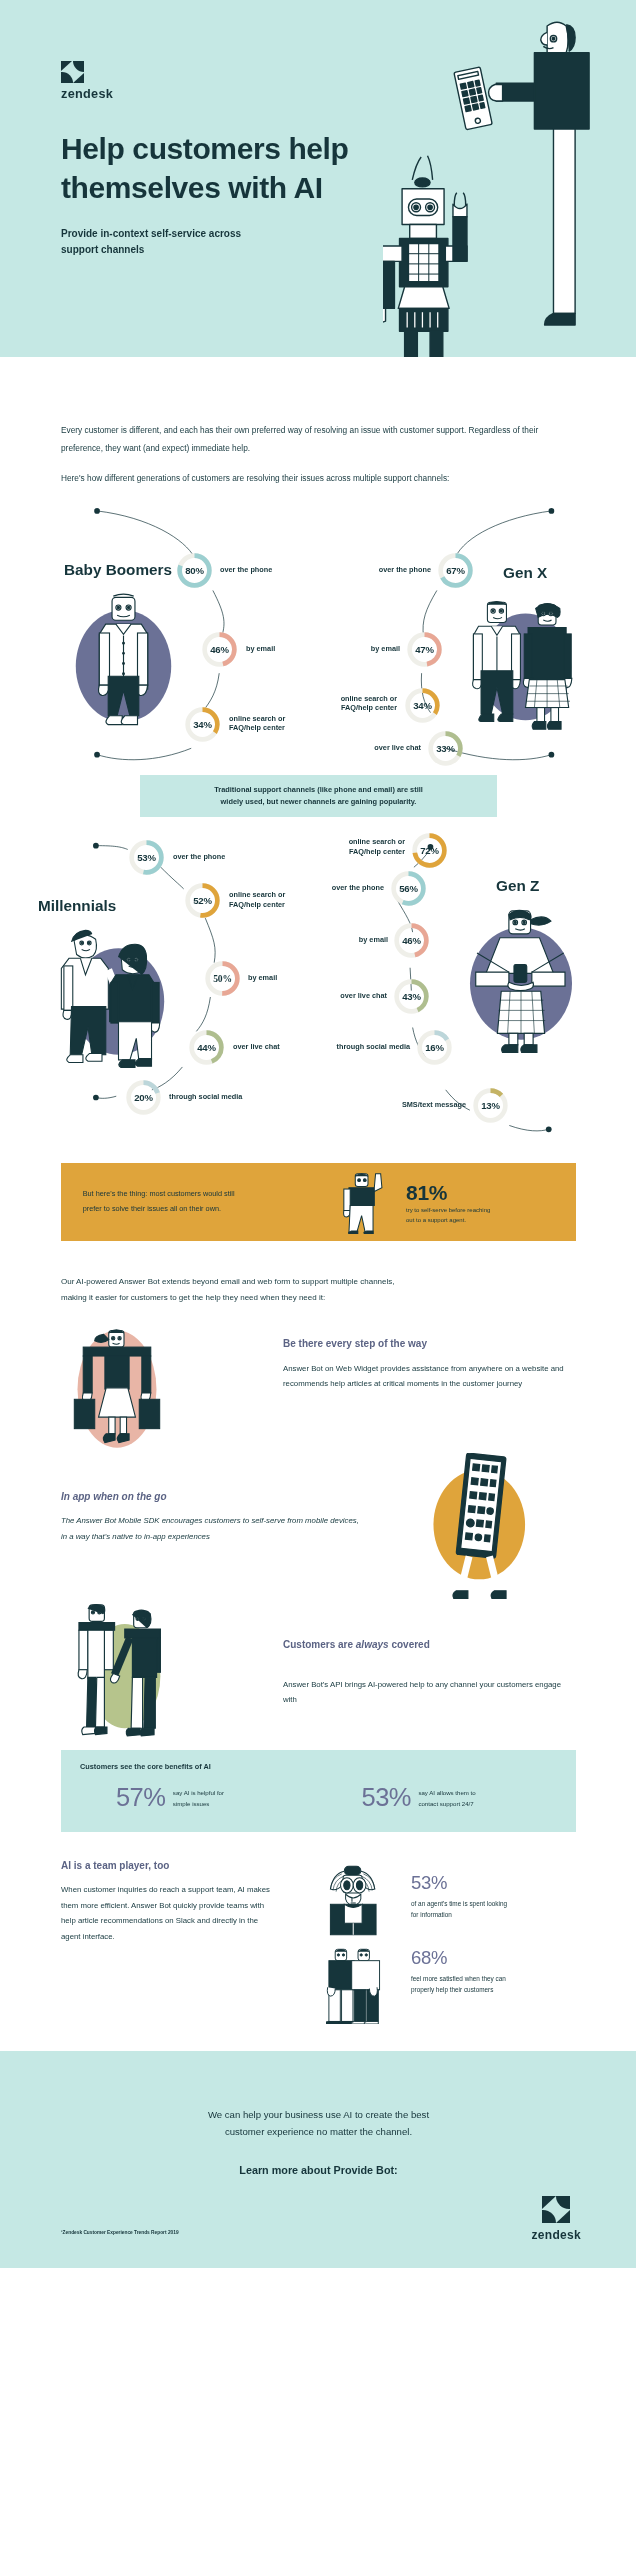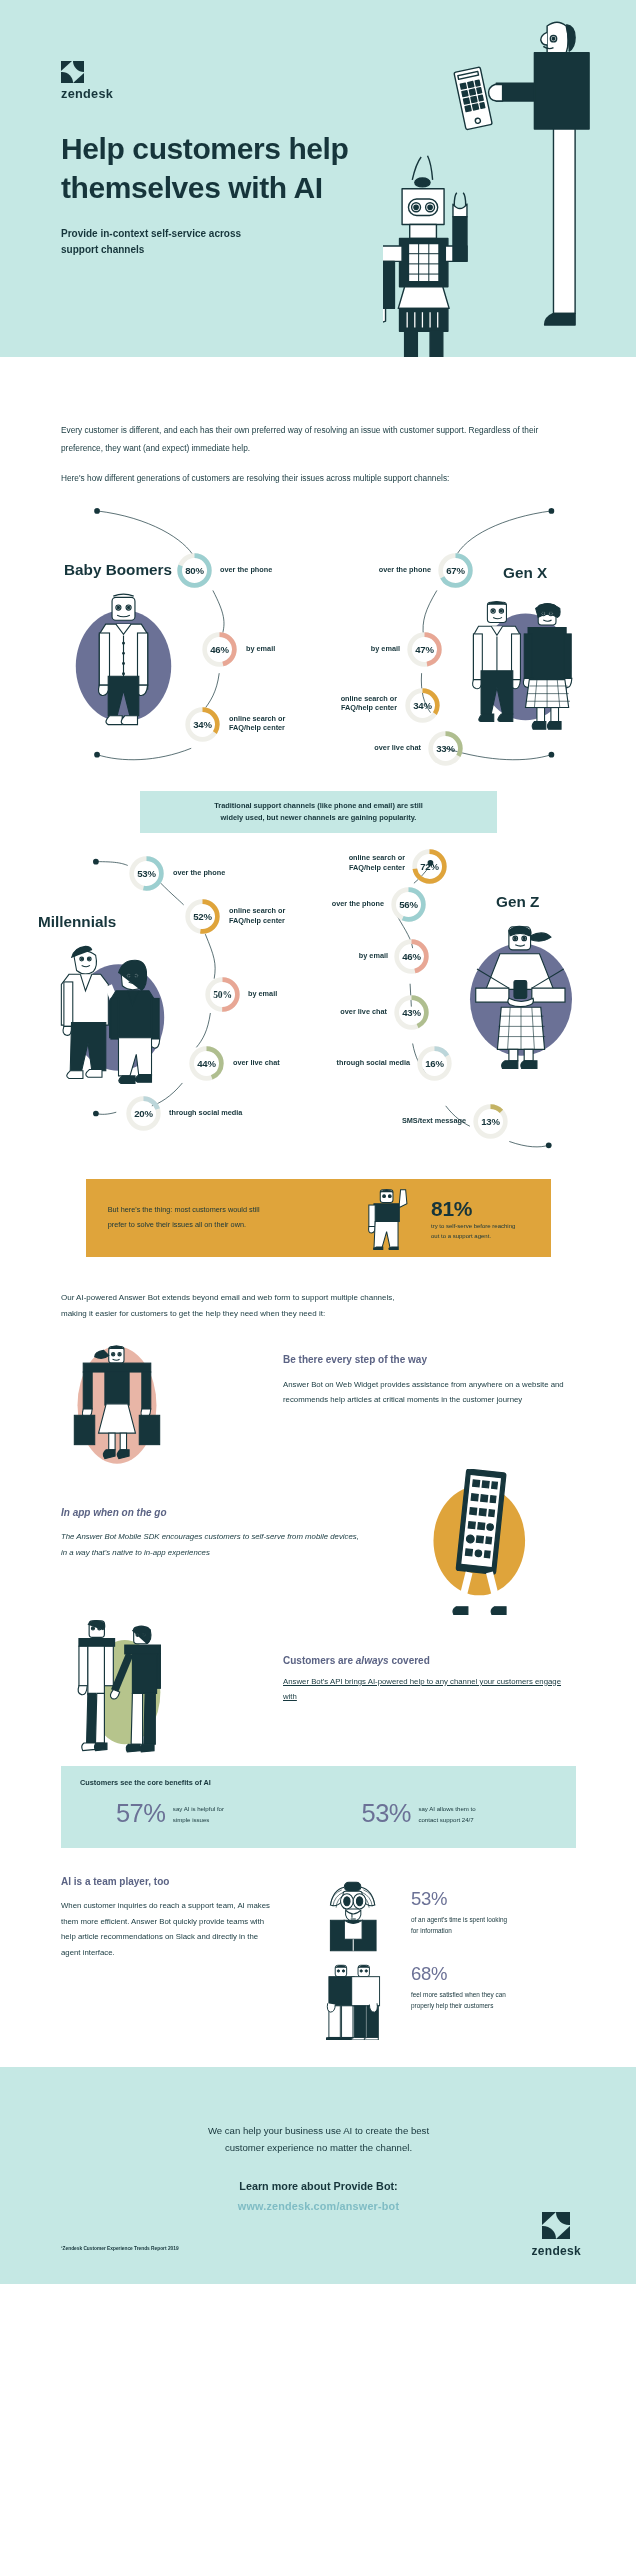--- a/index.html
+++ b/index.html
@@ -62,28 +62,28 @@
     position: absolute; font-size: 7.3px; font-weight: 600; line-height: 1.34; color: #16353B;
     white-space: nowrap;
   }
   .ring-label.right { text-align: left; }
   .ring-label.left { text-align: right; }
 
   .connector { position: absolute; pointer-events: none; }
 
   
   .teal-banner {
-    background: #C5E8E4; width: 357px; margin: 16px auto;
+    background: #C5E8E4; width: 357px; margin: 0 auto;
     padding: 9px 16.6px; text-align: center;
     font-size: 7.4px; font-weight: 600; line-height: 1.62; color: #16353B;
   }
 
   
   .gold-box {
-    background: #DFA43B; margin: 0 86px; height: 78px;
+    background: #DFA43B; margin: 0 61px; height: 78px;
     display: flex; align-items: center; position: relative; padding-left: 21.7px;
   }
   .gold-text { font-size: 7.3px; line-height: 2.0; color: #16353B; width: 166px; font-weight: 500; }
   .gold-stat { position: absolute; left: 345px; top: 19px; }
   .gold-stat .big { font-size: 21px; font-weight: 700; color: #16353B; letter-spacing: -0.3px; line-height: 1; }
   .gold-stat .small { font-size: 6px; line-height: 1.62; margin-top: 3.8px; color: #16353B; font-weight: 500; }
   .gold-art { position: absolute; left: 280px; top: 7.6px; width: 59px; height: 66px; }
 
   
   .ai-head { padding: 0 61px; margin-top: 33px; }
@@ -769,21 +769,21 @@
           <path d="M124 120 h16 v80 h-18 z" fill="#16353B"></path>
           <path d="M98 200 h18 v10 l-20 2 q-4 -8 2 -12 z" fill="#16353B"></path>
           <path d="M120 200 h18 v10 l-20 2 q-4 -8 2 -12 z" fill="#16353B"></path>
         </g>
       </svg>
     </div>
     <div style="position:absolute; left:283px; top:27px; width:280px;">
       <h3>
         <span>Customers are </span><em>always</em><span> covered</span>
       </h3>
-      <p style="margin-top:8px;text-decoration:underline;">Answer Bot's API brings AI-powered help to any channel your customers engage with</p>
+      <p style="margin-top:27px;">Answer Bot's API brings AI-powered help to any channel your customers engage with</p>
     </div>
   </section>
 
   <div class="benefits">
     <div class="head">Customers see the core benefits of AI</div>
     <div class="row">
       <div class="bstat" style="margin-left:36px; width:229px;">
         <div class="num">57%</div>
         <div class="cap">
           <div>say AI is helpful for</div>
@@ -869,21 +869,20 @@
       </div>
     </div>
   </section>
 
   <footer class="footer">
     <div class="lead">
       <div>We can help your business use AI to create the best</div>
       <div>customer experience no matter the channel.</div>
     </div>
     <div class="learn">Learn more about Provide Bot:</div>
-    <a class="url" href="#" style="display:block;text-decoration:none;">www.zendesk.com/answer-bot</a>
 
     <div class="footnote">¹Zendesk Customer Experience Trends Report 2019</div>
 
     <div class="footer-logo">
       <div class="zlogo" style="width:28px;height:27px;">
         <span class="tri-tl" style="border-left-width:14px;border-bottom-width:13.4px;"></span>
         <span class="pac-tr" style="width:14px;height:13.4px;border-radius:0 0 0 14px;"></span>
         <span class="pac-bl" style="width:14px;height:13.4px;border-radius:0 14px 0 0;"></span>
         <span class="tri-br" style="border-right-width:14px;border-top-width:13.4px;"></span>
       </div>

